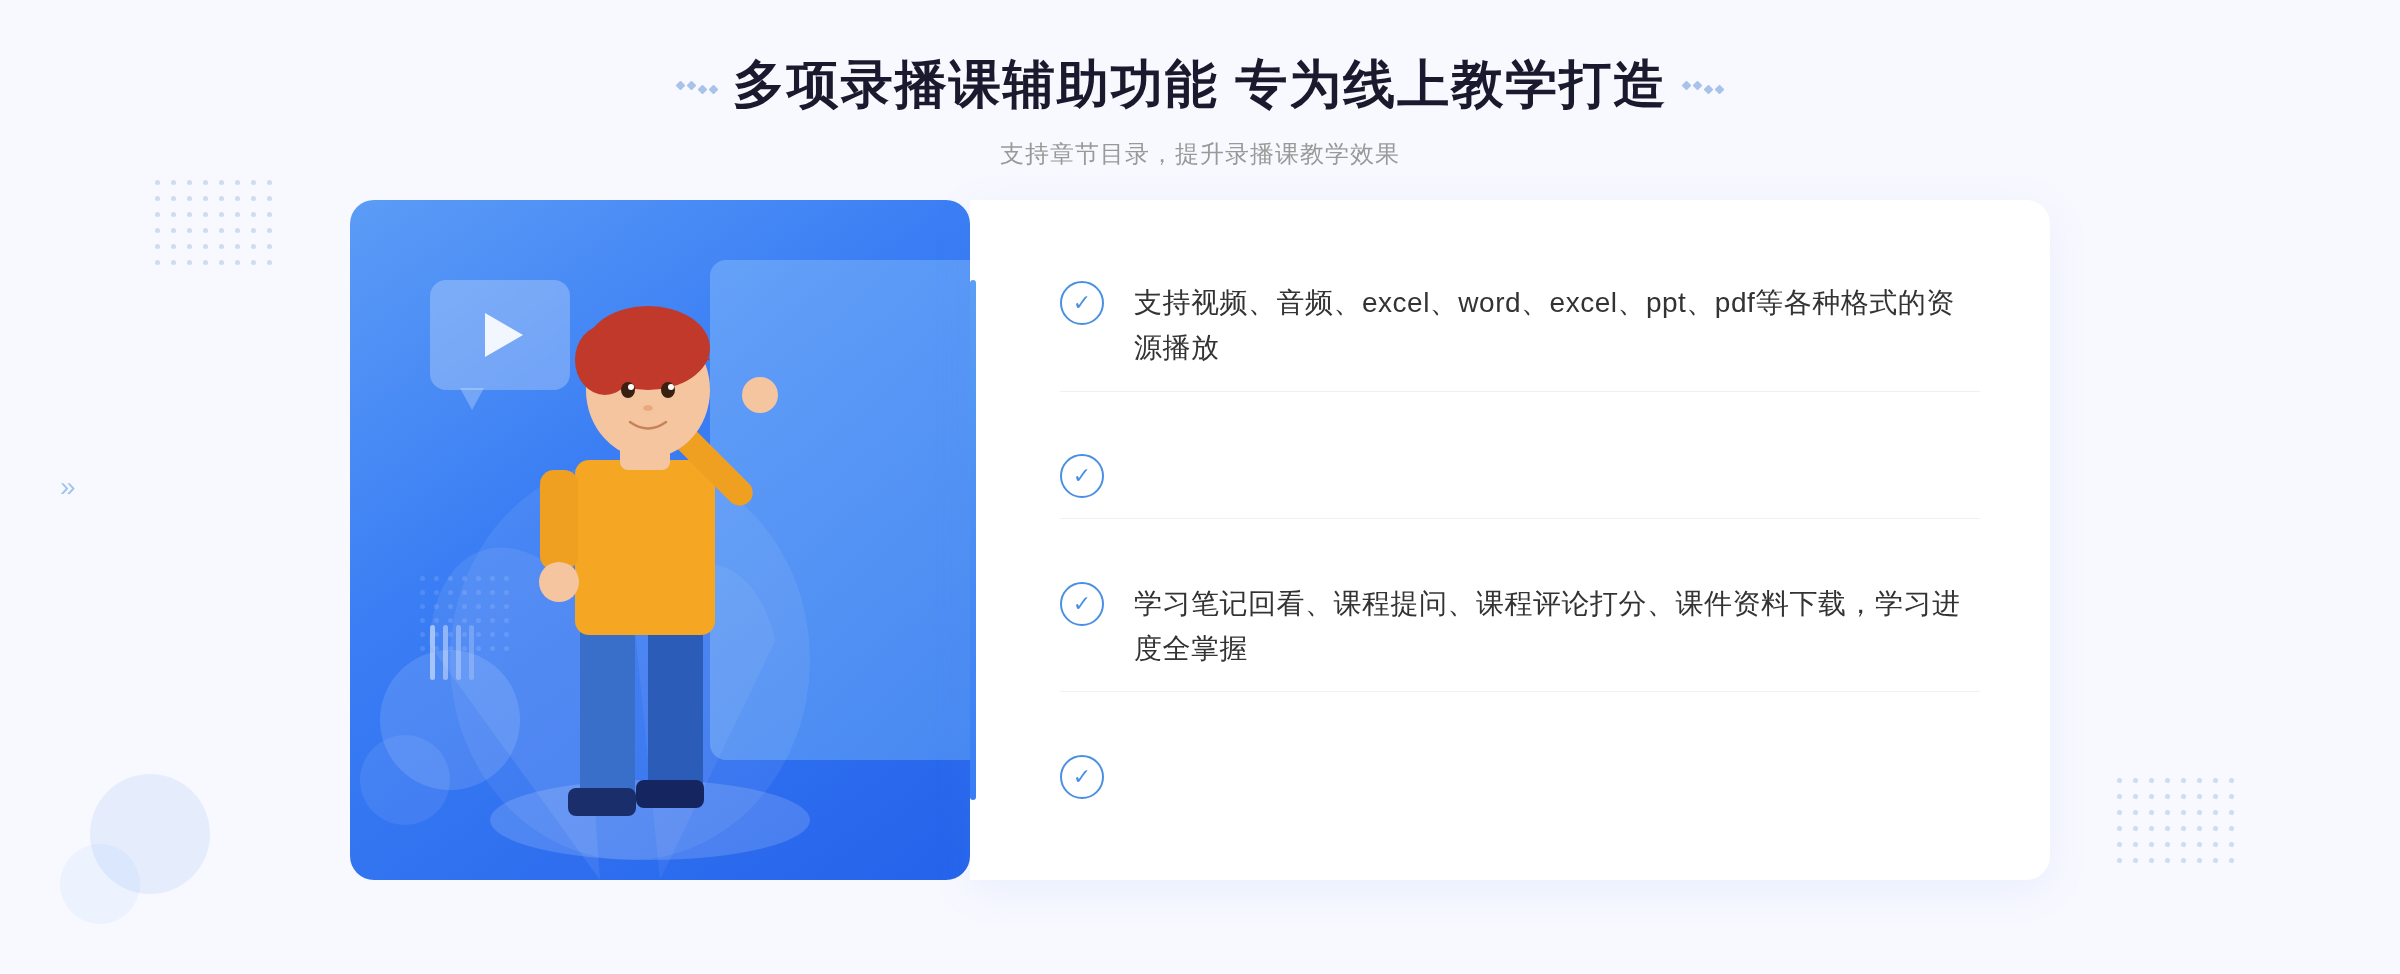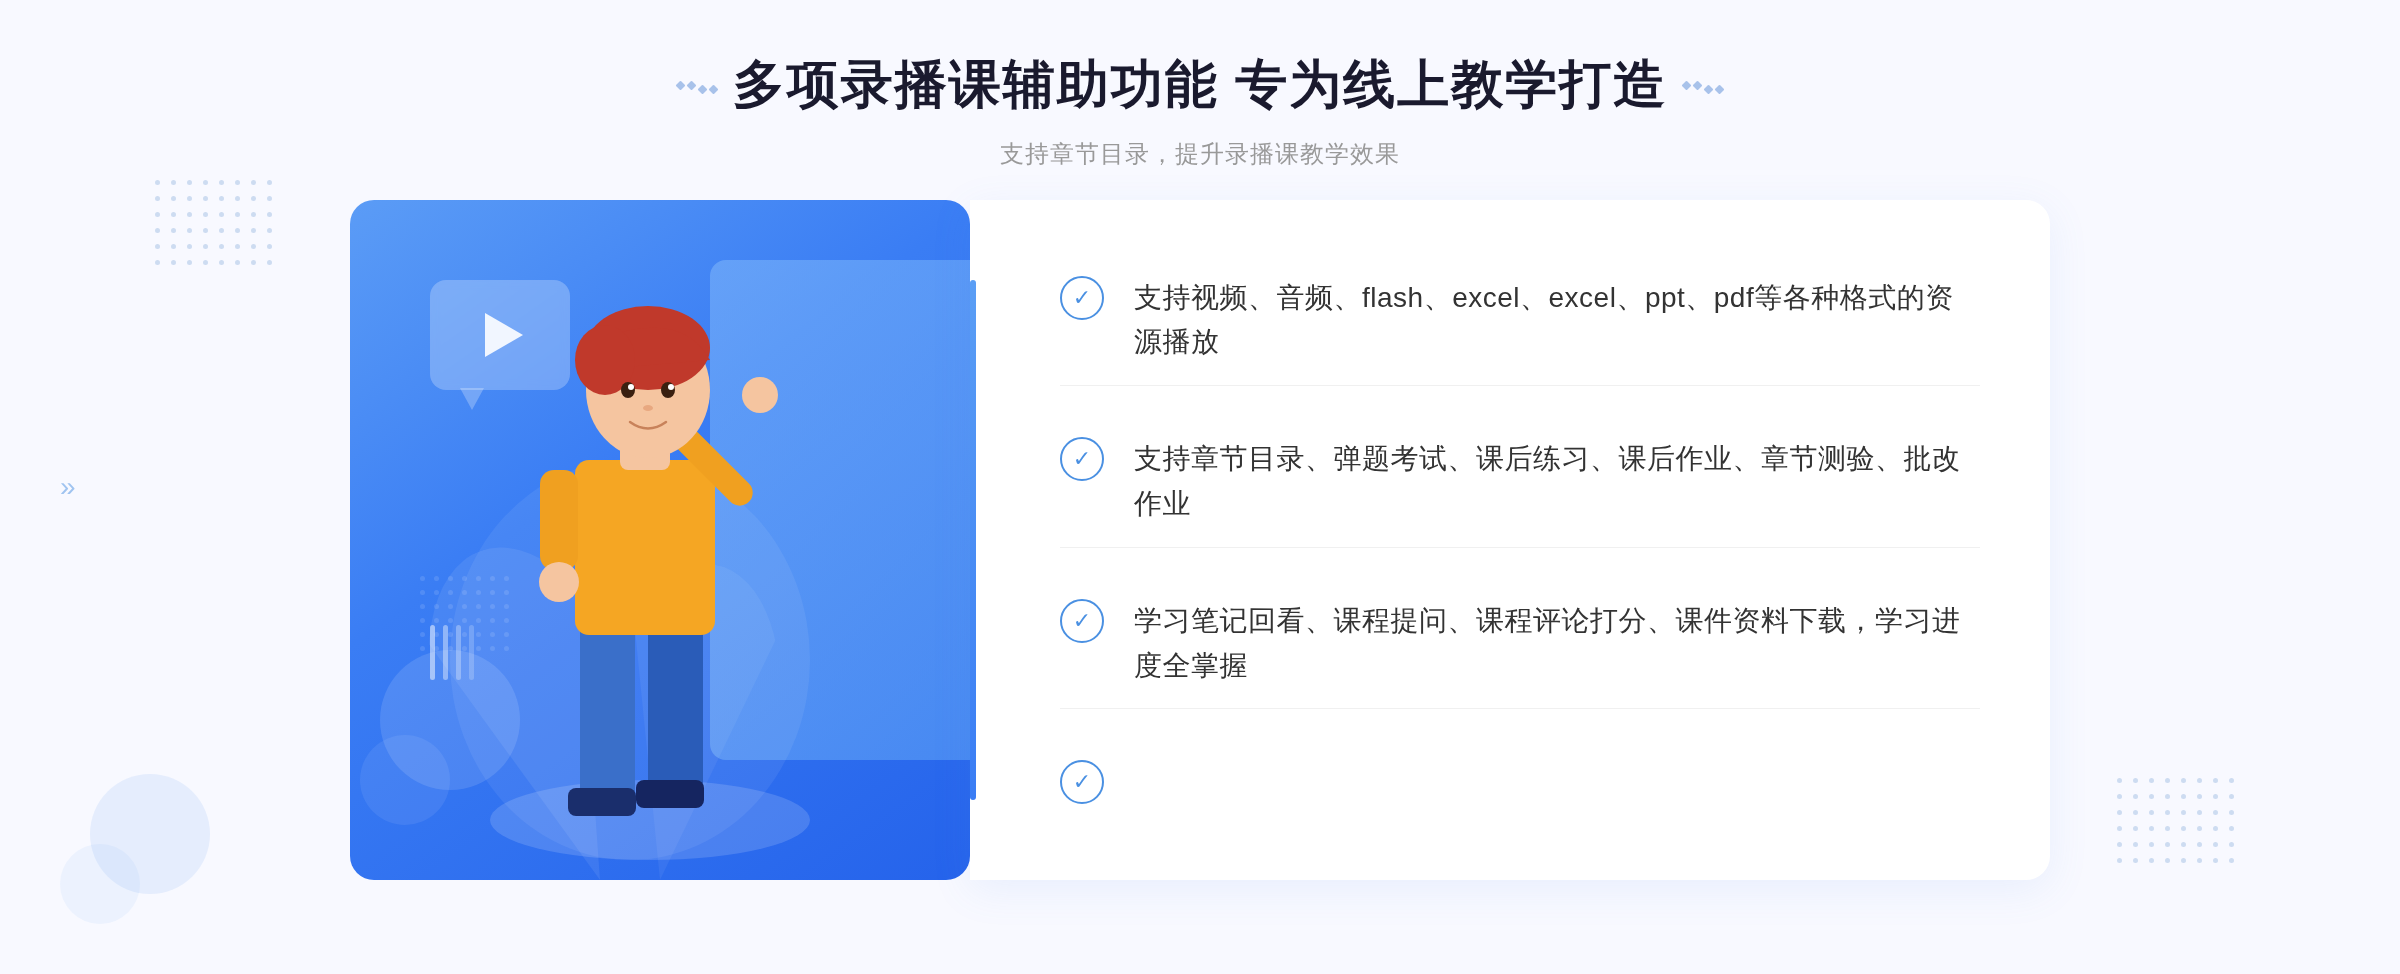--- a/index.html
+++ b/index.html
@@ -482,28 +482,27 @@
 
     <div class="features-panel-wrapper">
       <div class="vertical-accent"></div>
 
       <div class="features-panel">
 
         <div class="feature-item">
           <div class="check-circle">
             <span class="check-mark">✓</span>
           </div>
-          <p class="feature-text">支持视频、音频、flash、excel、excel、ppt、pdf等各种格式的资源播放</p>
+          <p class="feature-text">支持视频、音频、excel、word、excel、ppt、pdf等各种格式的资源播放</p>
         </div>
 
         <div class="feature-item">
           <div class="check-circle">
             <span class="check-mark">✓</span>
           </div>
-          <p class="feature-text">支持章节目录、弹题考试、课后练习、课后作业、章节测验、批改作业</p>
         </div>
 
         <div class="feature-item">
           <div class="check-circle">
             <span class="check-mark">✓</span>
           </div>
           <p class="feature-text">学习笔记回看、课程提问、课程评论打分、课件资料下载，学习进度全掌握</p>
         </div>
 
         <div class="feature-item">

